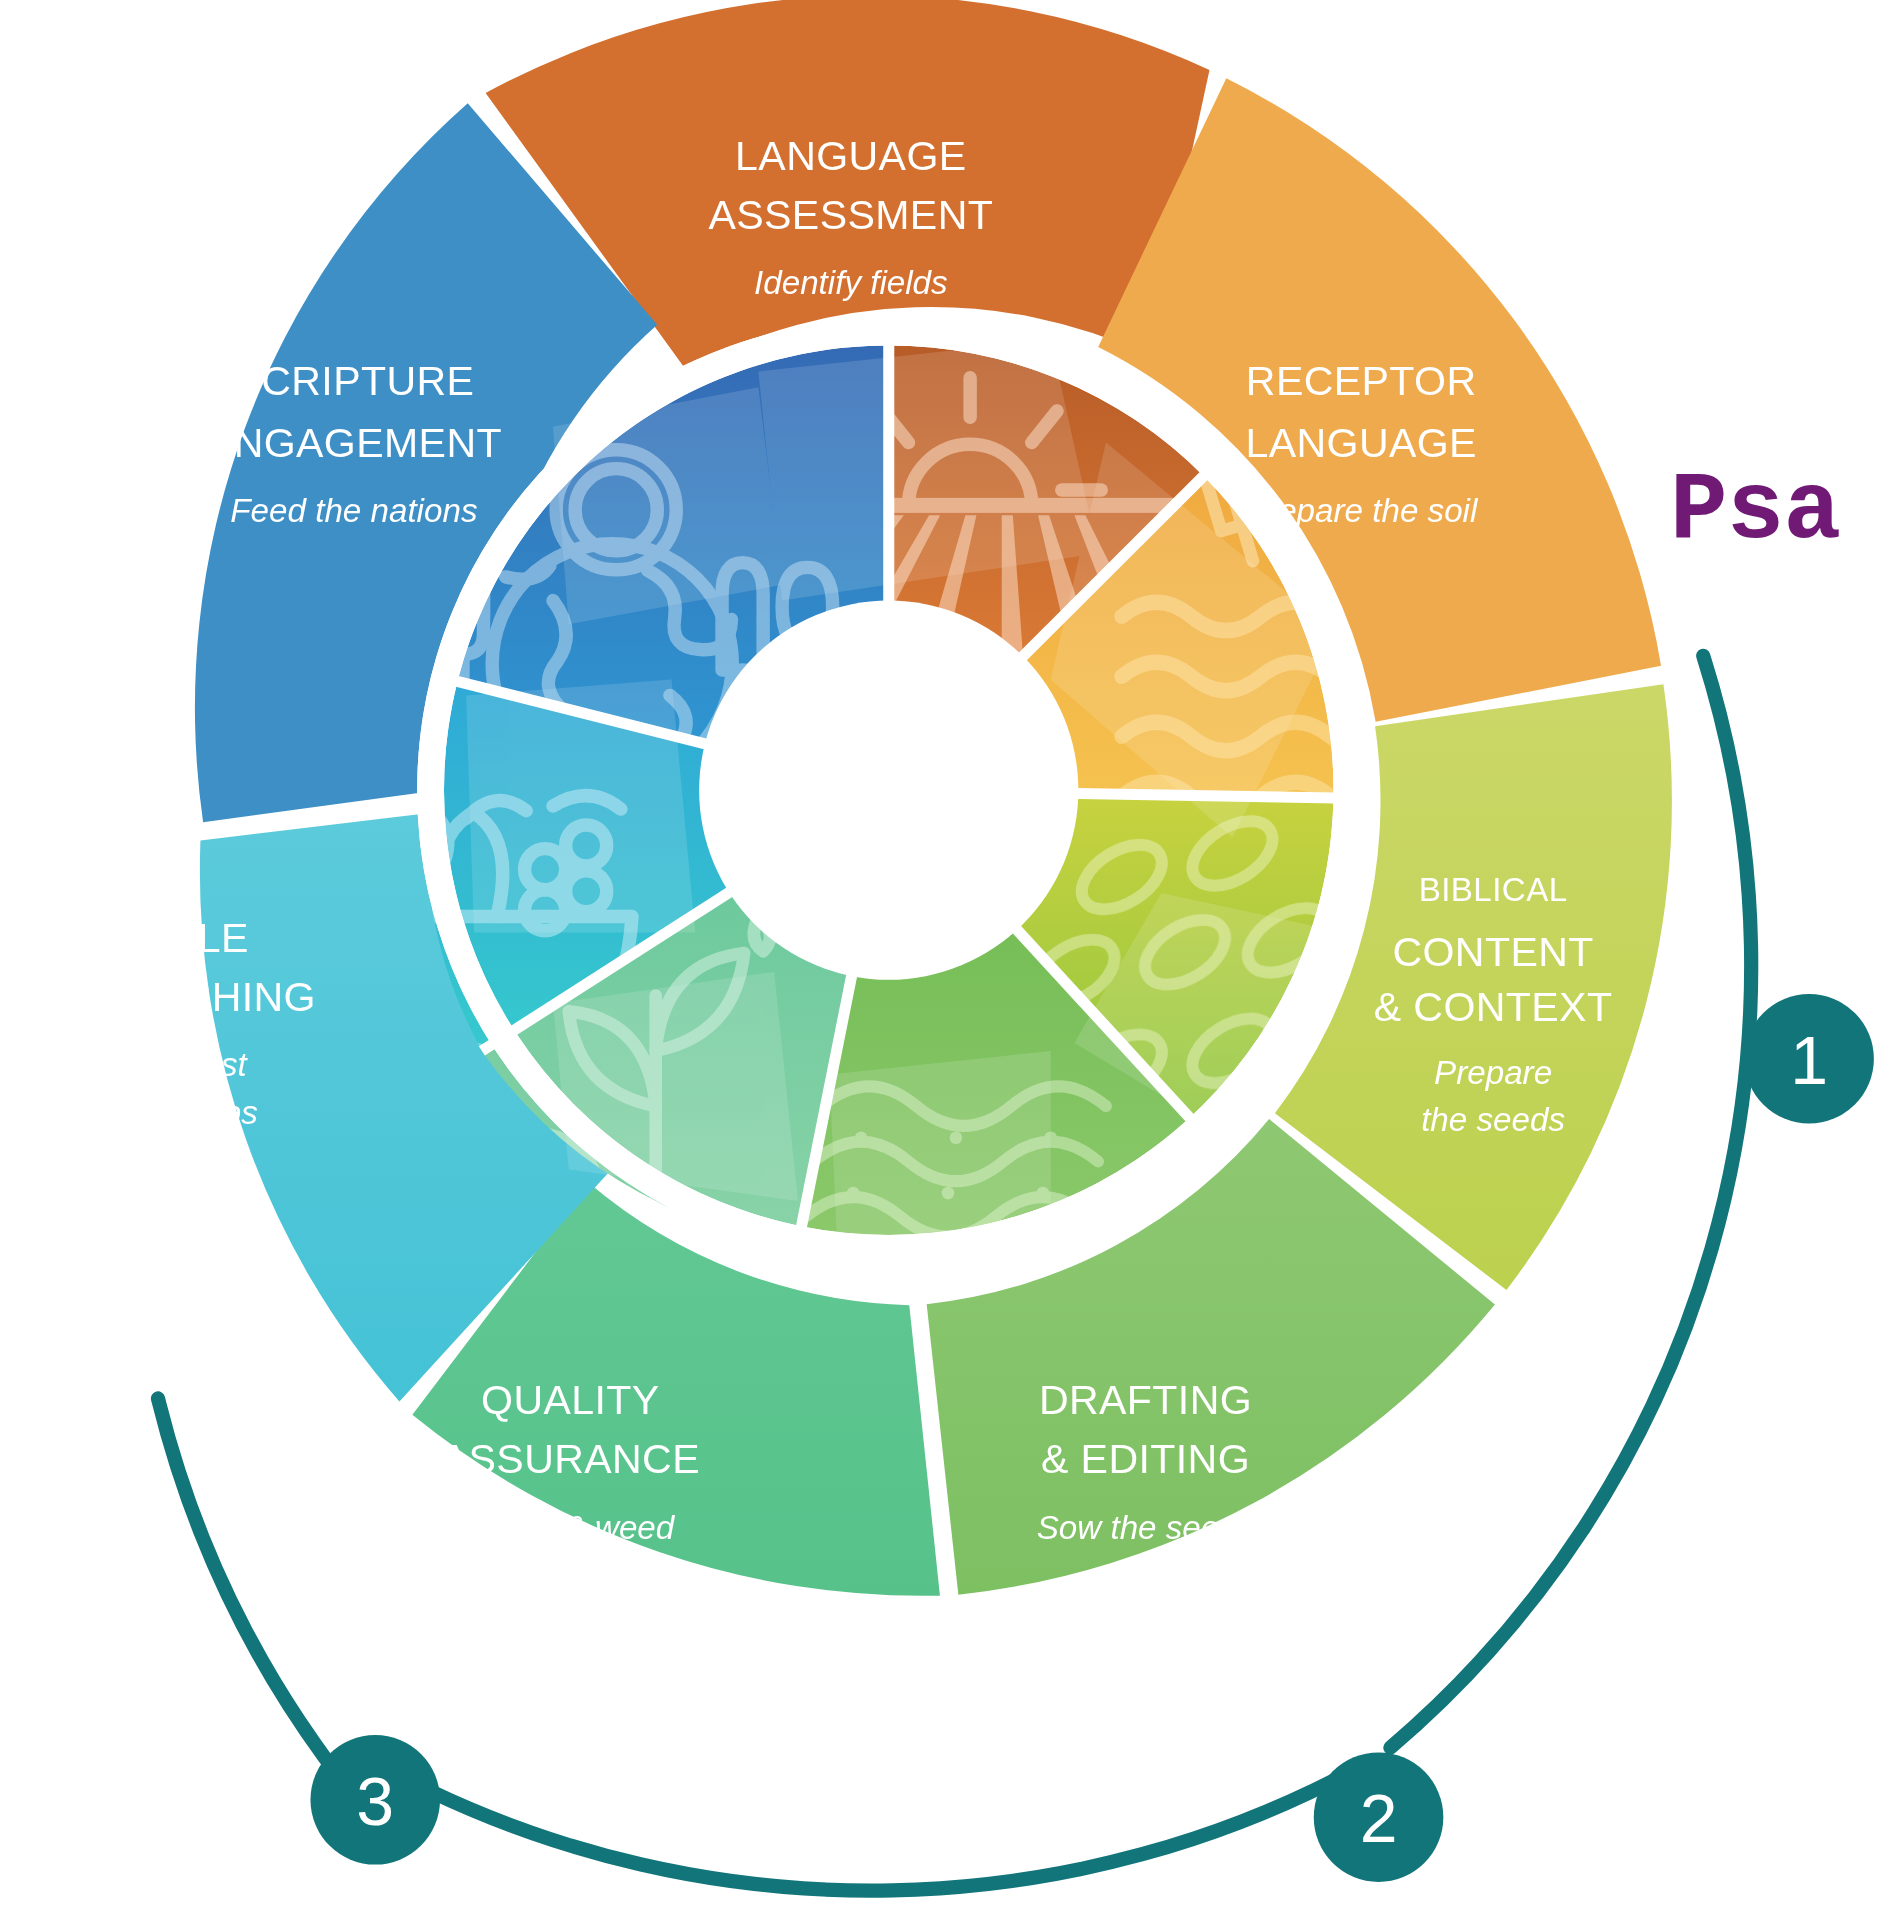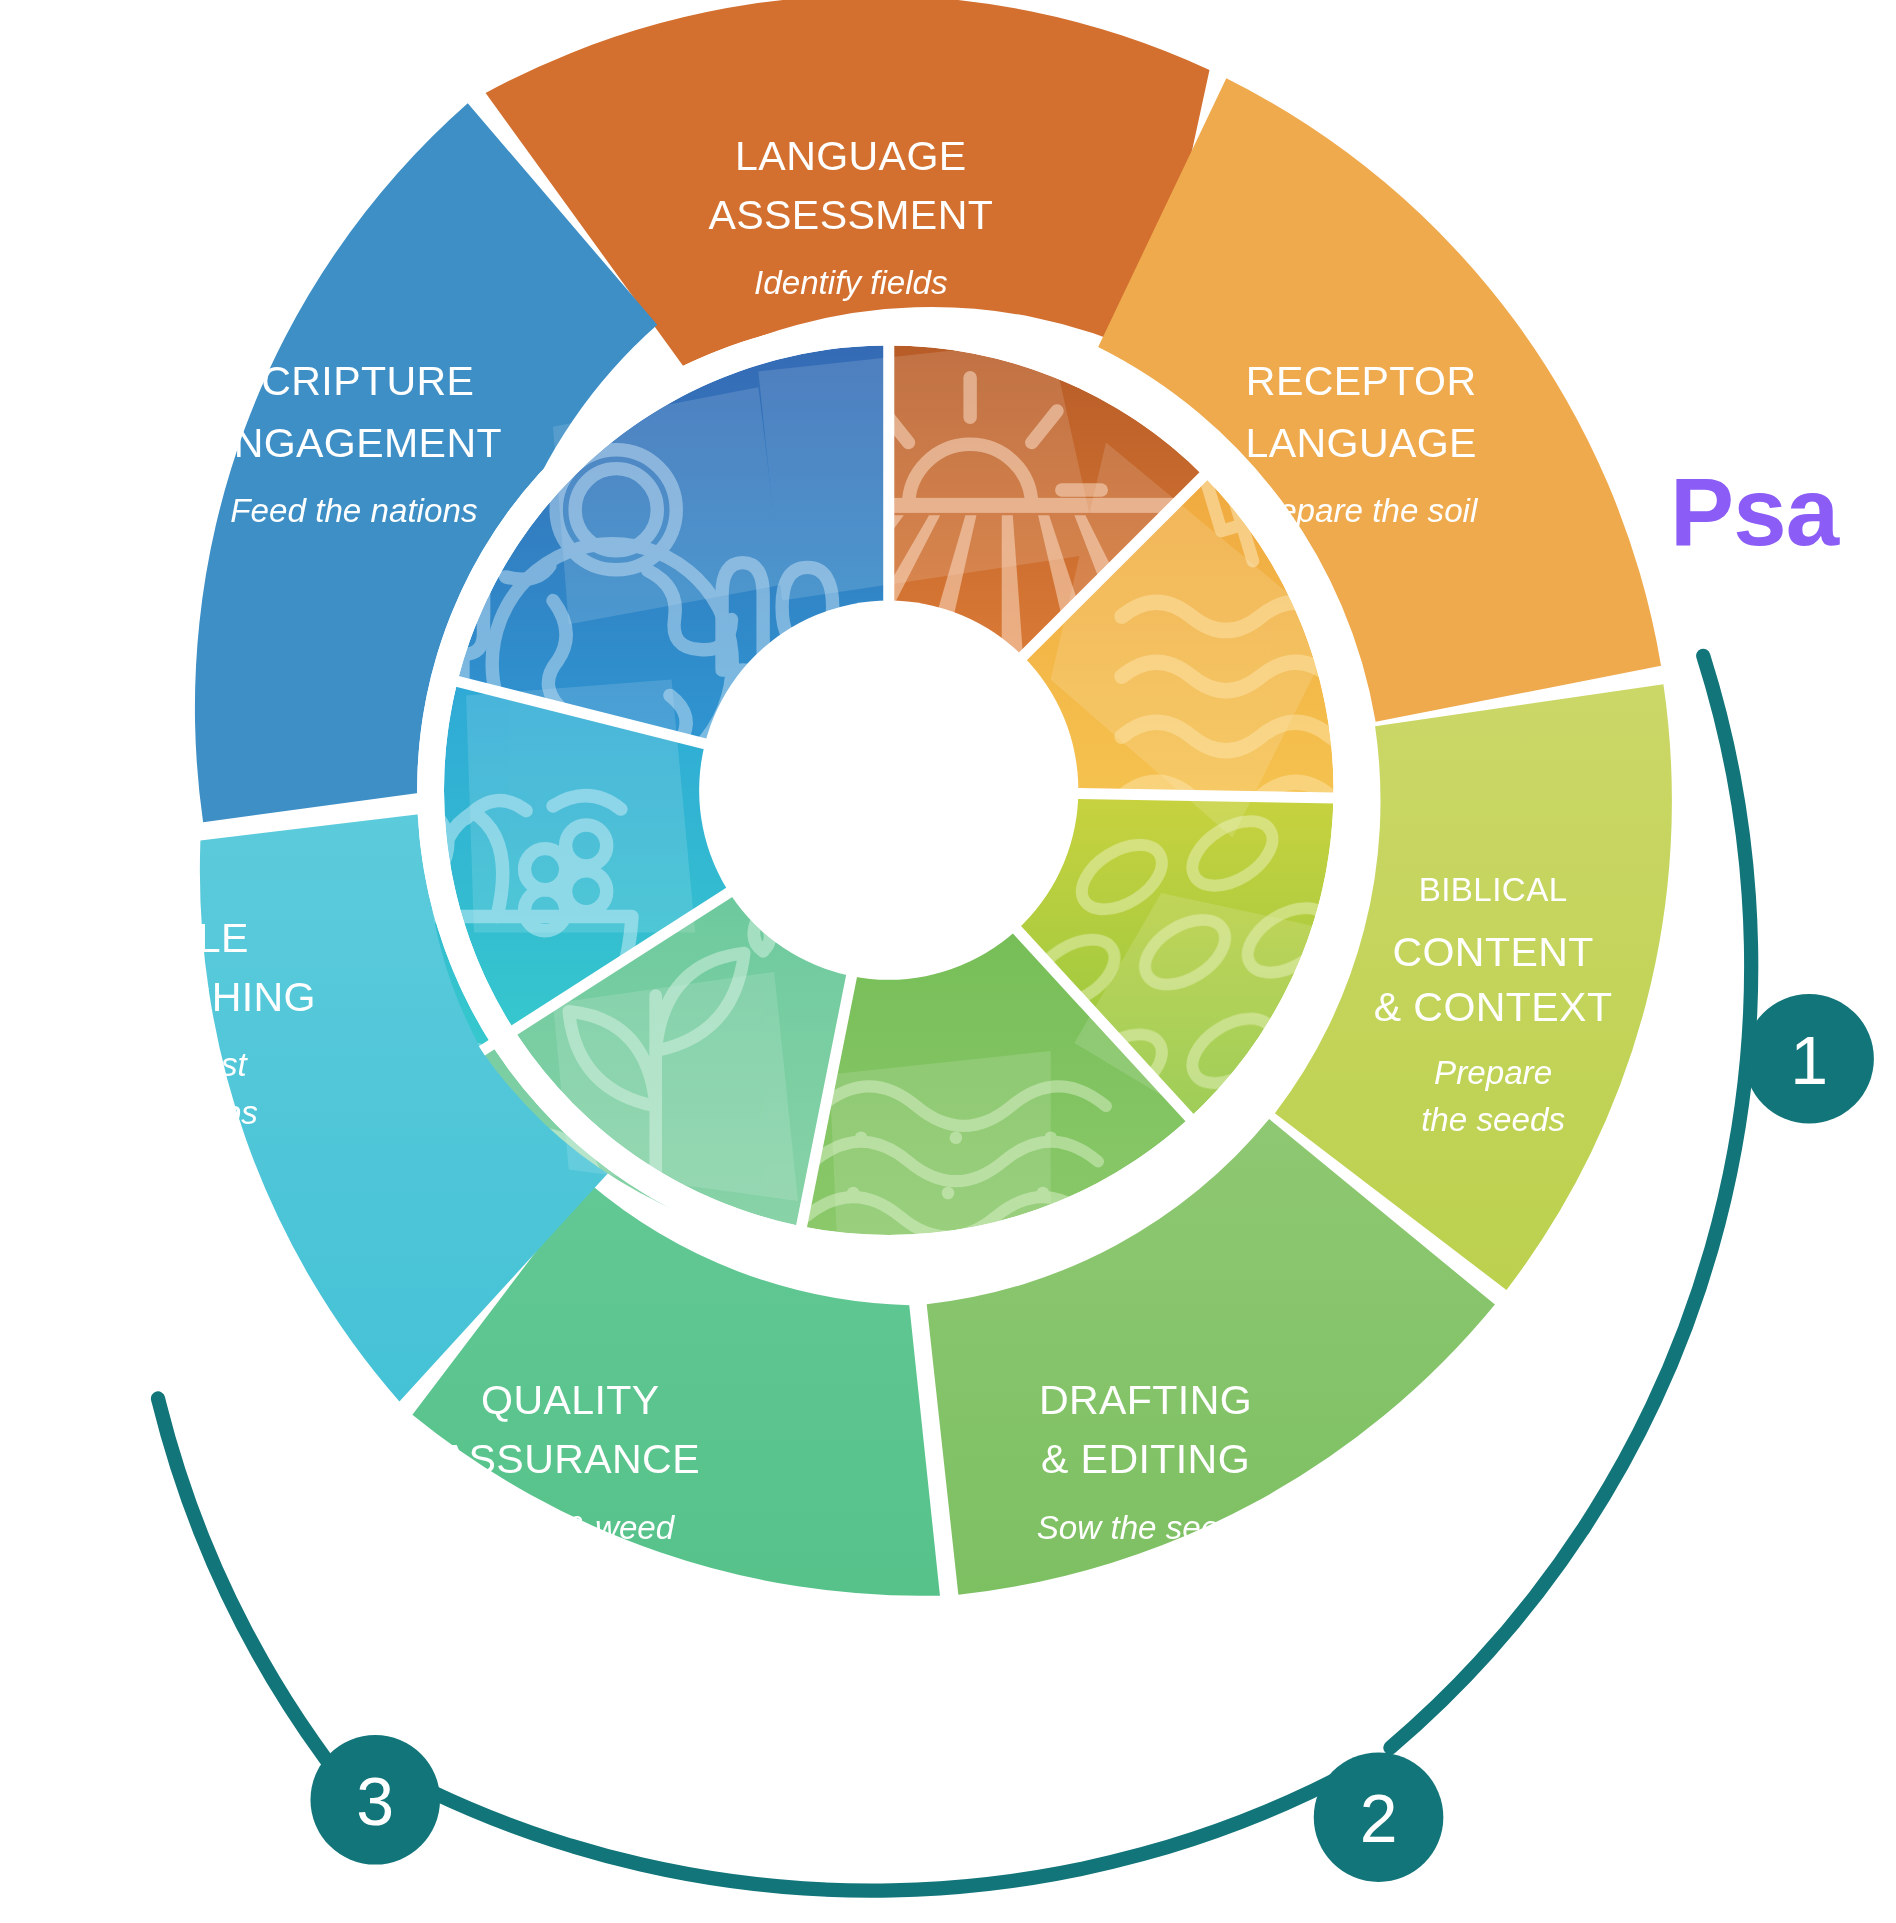--- a/index.html
+++ b/index.html
@@ -7,22 +7,22 @@
        font-family:"Liberation Sans",sans-serif;}
   #stage{position:absolute;left:0;top:0;width:1896px;height:1924px;}
   svg.layer{position:absolute;left:0;top:0;width:1896px;height:1924px;overflow:visible;}
   .seg-title{fill:#ffffff;font-family:"Liberation Sans",sans-serif;
              font-size:52px;letter-spacing:0.5px;text-anchor:middle;}
   .seg-title.small{font-size:42px;}
   .seg-sub{fill:#ffffff;font-family:"Liberation Sans",sans-serif;
            font-size:42px;font-style:italic;text-anchor:middle;}
   .marker-num{fill:#ffffff;font-family:"Liberation Sans",sans-serif;
               font-size:86px;text-anchor:middle;}
-  .brand-word{position:absolute;font-family:Liberation Sans, sans-serif;
-              font-weight:bold;font-size:96px;color:#8b5cf6;
+  .brand-word{position:absolute;font-family:Liberation Mono, monospace;
+              font-weight:bold;font-size:96px;color:#701a75;
               left:1670px;top:457px;white-space:nowrap;letter-spacing:-0.8px;}
 </style>
 </head>
 <body>
 
 <div id="stage">
 
   <svg class="layer" viewBox="0 0 2400 2435">
     <defs>
 

